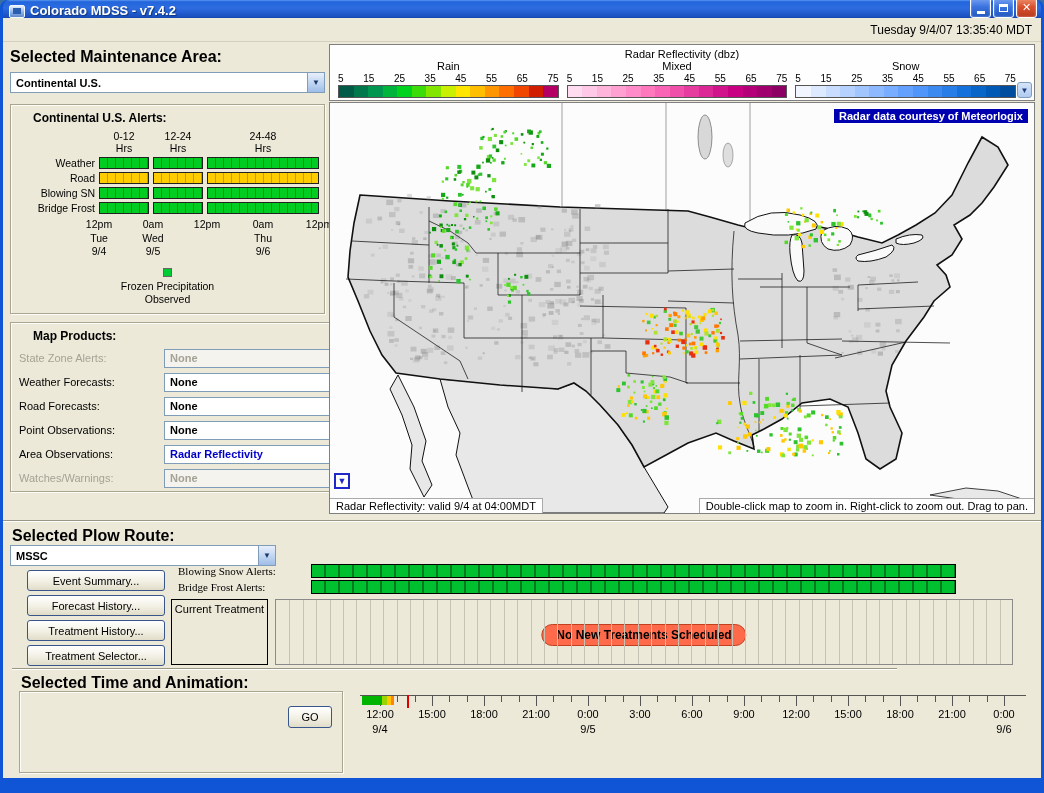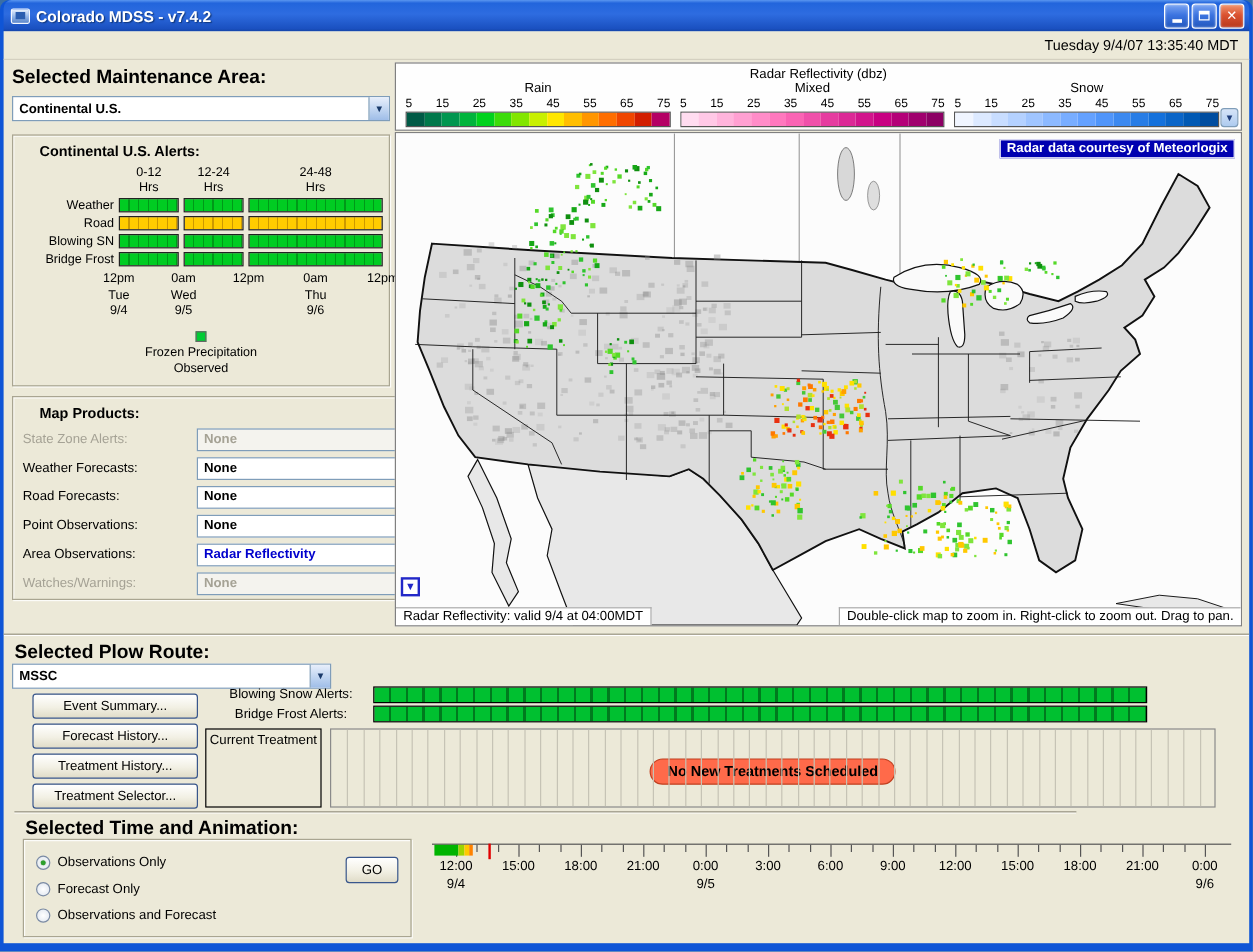--- a/index.html
+++ b/index.html
@@ -1,20 +1,20 @@
 <!DOCTYPE html>
 <html><head>
 <meta charset="utf-8">
 <title>Colorado MDSS</title>
 <style>
   *{margin:0;padding:0;box-sizing:border-box;font-family:"Liberation Sans","DejaVu Sans",sans-serif;}
   html,body{width:1044px;height:793px;}
   body{background:#3A6EA5;}
   .window{position:relative;width:1044px;height:793px;background:#0F55D6;border-radius:8px 8px 0 0;overflow:hidden;padding:0 3px 3px;}
-  .titlebar{height:26px;display:flex;align-items:center;padding:0 4px 0 6px;
+  .titlebar{height:18px;display:flex;align-items:flex-end;padding:0 4px 0 6px;
     background:linear-gradient(180deg,#5A96F0 0%,#2265DC 10%,#2E6CE0 45%,#1A50C0 92%,#1545A8 100%);
     border-radius:7px 7px 0 0;}
   .app-icon{width:16px;height:13px;background:linear-gradient(#E8F0FC,#8FB3E8 55%,#5D87C8);border:1px solid #F4F8FF;border-radius:2px;margin-right:5px;position:relative;}
   .app-icon:after{content:"";position:absolute;left:3px;top:2px;width:8px;height:6px;background:#2A5DB0;}
   .title-text{color:#fff;font-weight:bold;font-size:13px;text-shadow:1px 1px 1px #10367A;flex:1;}
   .winbtns{display:flex;gap:2px;}
   .winbtn{width:21px;height:21px;border:1px solid #fff;border-radius:3px;color:#fff;font-size:11px;font-weight:bold;
     display:flex;align-items:center;justify-content:center;cursor:default;
     background:linear-gradient(#7AA4F2,#3C74E0 45%,#2257BE);box-shadow:inset 0 0 2px rgba(255,255,255,.6);}
   .winbtn.close{background:linear-gradient(#F0946E,#DA5230 45%,#B8381C);}
@@ -74,21 +74,21 @@
   .map-status{position:absolute;left:0;bottom:0;background:#fff;font-size:11px;padding:1px 6px;border-top:1px solid #aaa;border-right:1px solid #aaa;}
   .map-hint{position:absolute;right:0;bottom:0;background:#fff;font-size:11px;padding:1px 6px;border-top:1px solid #aaa;border-left:1px solid #aaa;}
   .collapse-btn{position:absolute;left:4px;bottom:24px;width:16px;height:16px;background:#fff;border:2px solid #2228C8;
     color:#2228C8;font-size:9px;display:flex;align-items:center;justify-content:center;font-weight:bold;}
   
   .xpbtn{background:linear-gradient(#FFFFFF,#F2F0E4 55%,#E0DCC8);border:1px solid #38568C;border-radius:3px;font-size:11px;padding:2px 8px;}
   
   .panel{border-top:1px solid #9A9684;box-shadow:inset 0 1px 0 #fff;}
   .plow-btn{position:relative;display:block;width:138px;height:21px;margin:0 0 4px 0;}
   .pa-row{display:flex;align-items:center;height:16px;}
-  .pa-lab{width:133px;text-align:center;font-size:11px;padding-right:4px;white-space:nowrap;}
+  .pa-lab{width:133px;text-align:left;font-size:11px;padding-right:4px;white-space:nowrap;font-family:Liberation Serif, serif;}
   .pa-bar{width:645px;height:14px;border:1px solid #000;}
   .treat-box{border:1px solid #000;font-size:11px;text-align:center;padding-top:3px;}
   .timeline-box{border:1px solid #8A8A8A;position:relative;overflow:hidden;}
   .ptick{position:absolute;top:0;bottom:0;width:1px;background:#C6C3B5;}
   .pill{position:absolute;left:50%;top:24px;transform:translateX(-50%);border:1px solid #C04020;border-radius:11px;
     font-weight:bold;font-size:12px;padding:3px 14px;white-space:nowrap;}
   
   .radio-row{display:flex;align-items:center;gap:6px;height:22px;}
   .radio{width:12px;height:12px;border-radius:50%;border:1px solid #7B8BA5;background:radial-gradient(#fff,#DDE4EE);position:relative;}
   .radio.sel:after{content:"";position:absolute;left:3px;top:3px;width:4px;height:4px;border-radius:50%;background:#2DA12D;box-shadow:0 0 1px #187018;}
@@ -1299,34 +1299,20 @@
             <i class="ptick" style="left: 683.4px;"></i>
             <i class="ptick" style="left: 696.8px;"></i>
             <i class="ptick" style="left: 710.2px;"></i>
             <i class="ptick" style="left: 723.6px;"></i>
           </div>
       </div>
 
       <div class="abs panel" style="left:9px;top:626px;width:885px;height:110px;">
         <div class="abs bold-label" style="left:9px;top:5px;">Selected Time and Animation:</div>
         <div class="abs etched" style="left:7px;top:22px;width:324px;height:82px;">
-          <div class="abs" style="left:10px;top:8px;">
-              <label class="radio-row">
-                <span class="radio sel"></span>
-                <span class="radio-lab">Observations Only</span>
-              </label>
-              <label class="radio-row">
-                <span class="radio"></span>
-                <span class="radio-lab">Forecast Only</span>
-              </label>
-              <label class="radio-row">
-                <span class="radio"></span>
-                <span class="radio-lab">Observations and Forecast</span>
-              </label>
-            </div>
           <button class="abs xpbtn" style="left:268px;top:14px;width:44px;height:22px;">GO</button>
         </div>
         <div class="ruler" style="left:348px;top:26px;width:666px;height:56px;">
           <div class="ruler-line"></div>
         <i class="tick b" style="left: 20px;"></i>
             <i class="tick s" style="left: 37.3px;"></i>
             <i class="tick s" style="left: 54.7px;"></i>
             <i class="tick b" style="left: 72px;"></i>
             <i class="tick s" style="left: 89.3px;"></i>
             <i class="tick s" style="left: 106.7px;"></i>

